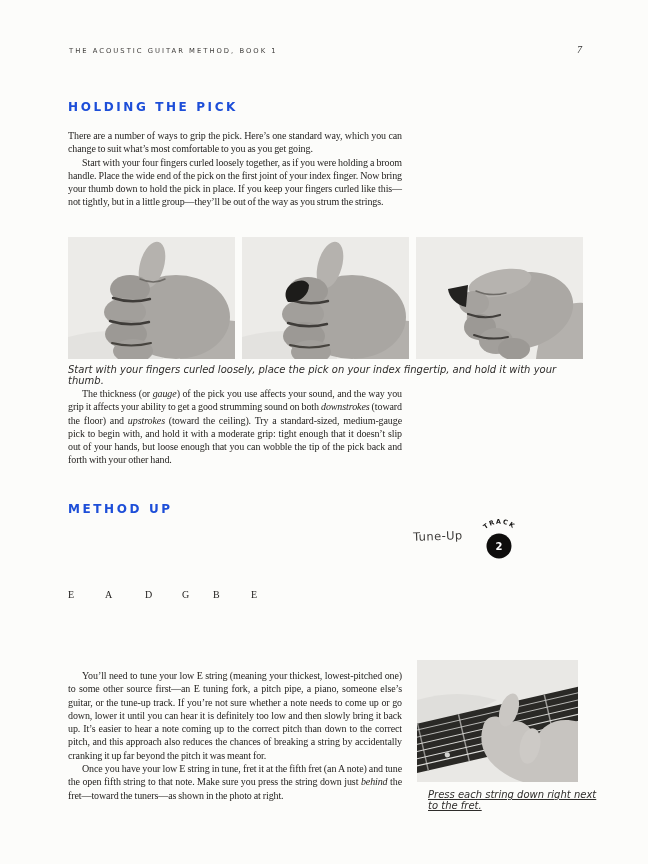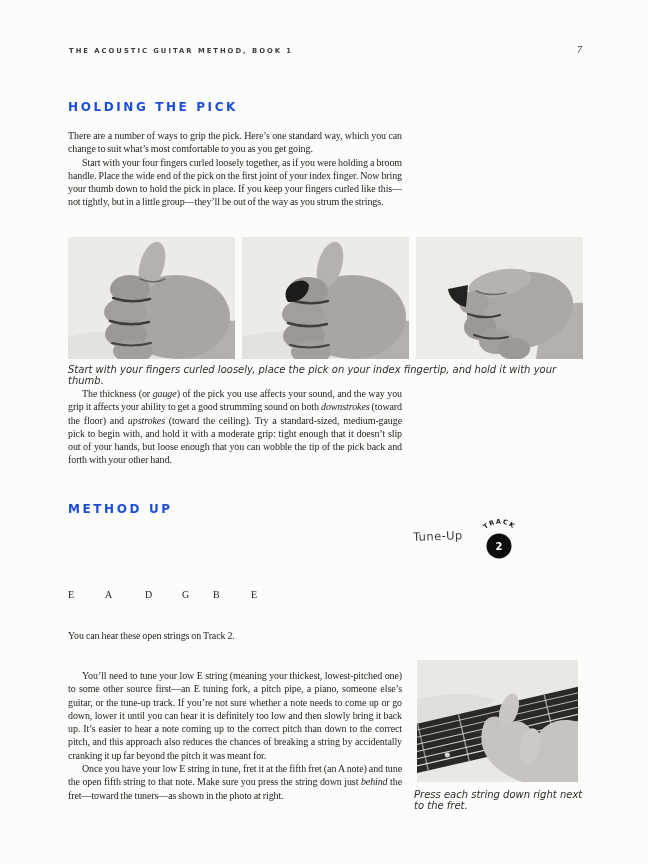--- a/index.html
+++ b/index.html
@@ -8,21 +8,21 @@
     background:#fcfcfa; overflow:hidden; color:#242220;
     font-family:"Liberation Serif","DejaVu Serif",serif;
   }
   
   .runhead{
     position:absolute; top:44px; left:69px; right:66px;
     display:flex; justify-content:space-between; align-items:baseline;
   }
   .runtitle{
     font-family:"DejaVu Sans","Liberation Sans",sans-serif;
-    font-size:6.8px; letter-spacing:2px; color:#3e3c3a; font-weight:700;
+    font-size:6.8px; letter-spacing:2px; color:#3e3c3a; font-weight:400;
   }
   .pagenum{ font-size:10px; font-style:italic; color:#333; }
   
   .sechead{
     position:absolute; left:68px;
     font-family:"DejaVu Sans","Liberation Sans",sans-serif;
     font-weight:bold; font-size:12px; letter-spacing:2.6px; color:#1d4ed8;
   }
   #head-holding{ top:100px; }
   #head-tuning{ top:502px; }
@@ -44,21 +44,21 @@
     display:flex; gap:7px;
   }
   .photo-row figure{ margin:0; width:167px; height:122px; }
   .photo-row svg, .fret-photo svg{ display:block; }
   .caption{
     position:absolute; left:68px;
     font-family:"DejaVu Sans","Liberation Sans",sans-serif;
     font-style:italic; font-size:10px; color:#2e2c2a; letter-spacing:0px;
   }
   #cap-photos{ top:364px; width:520px; }
-  #cap-fret{ top:789px; width:170px; left:414px; }
+  #cap-fret{ top:789px; width:170px; left:428px;text-decoration:underline; }
   
   .tuneup-label{
     position:absolute; left:413px; top:529px;
     font-family:"DejaVu Sans","Liberation Sans",sans-serif;
     font-size:11.5px; color:#3c3a38; letter-spacing:0.4px;
     transform:rotate(-2deg);
   }
   .track-badge{ position:absolute; left:472px; top:510px; }
   
   .strings{ position:absolute; left:68px; top:588px; font-size:10px; }
@@ -166,23 +166,20 @@
     <div class="row">
       <span class="c0">E</span>
       <span class="c1">A</span>
       <span class="c2">D</span>
       <span class="c3">G</span>
       <span class="c4">B</span>
       <span class="c5">E</span>
     </div>
   </div>
 
-  <div class="body-col" id="blk-trackline">
-    <p>You can hear these open strings on Track 2.</p>
-  </div>
 
   <div class="body-col" id="blk-tune">
     <p class="indent">You’ll need to tune your low E string (meaning your thickest, lowest-pitched one) to some other source first—an E tuning fork, a pitch pipe, a piano, someone else’s guitar, or the tune-up track. If you’re not sure whether a note needs to come up or go down, lower it until you can hear it is definitely too low and then slowly bring it back up. It’s easier to hear a note coming up to the correct pitch than down to the correct pitch, and this approach also reduces the chances of breaking a string by accidentally cranking it up far beyond the pitch it was meant for.</p>
     <p class="indent"><span>Once you have your low E string in tune, fret it at the fifth fret (an A note) and tune the open fifth string to that note. Make sure you press the string down just </span><span class="ital">behind</span><span> the fret—toward the tuners—as shown in the photo at right.</span></p>
   </div>
 
   <figure class="fret-photo">
     <svg width="161" height="122" viewBox="0 0 161 122">
       <rect width="161" height="122" fill="#e9e8e5"></rect>
       <path d="M0,40 Q40,28 80,40 L0,80 Z" fill="#dfdedb"></path>

